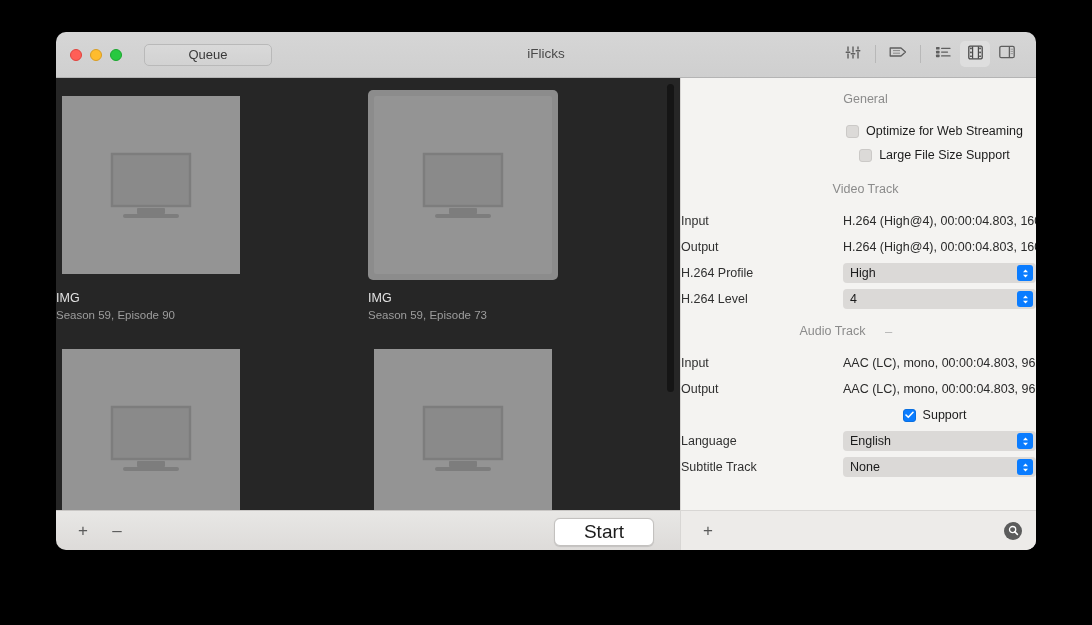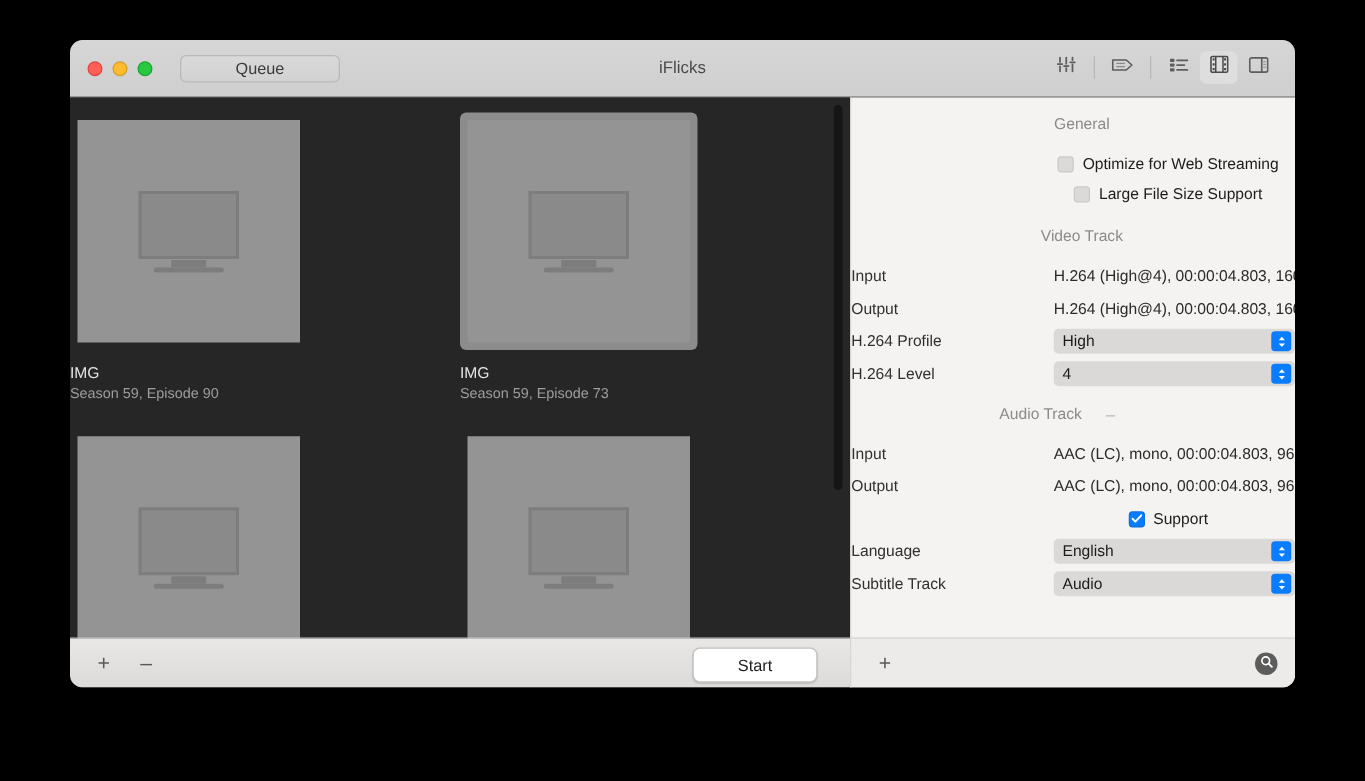--- a/index.html
+++ b/index.html
@@ -307,21 +307,21 @@
     position: absolute;
     right: 26px;
     top: 7px;
     width: 100px;
     height: 28px;
     border-radius: 6px;
     background: #ffffff;
     border: 1px solid #c3c1bf;
     box-shadow: 0 0.5px 1px rgba(0,0,0,0.12);
     color: #1c1c1c;
-    font-size: 13px;
+    font-size: 19px;
     display: flex;
     align-items: center;
     justify-content: center;
     cursor: default;
   }
   #bottom-right {
     position: absolute;
     left: 624px;
     bottom: 0;
     width: 356px;
@@ -615,21 +615,21 @@
               <path d="M4.5 1.4 L7 4.2 L2 4.2 Z" fill="#ffffff"></path>
               <path d="M4.5 9.6 L2 6.8 L7 6.8 Z" fill="#ffffff"></path>
             </svg>
           </span>
         </div>
       </div>
 
       <div class="row">
         <span class="row-label">Subtitle Track</span>
         <div class="select">
-          <span>Audio</span>
+          <span>None</span>
           <span class="stepper">
             <svg width="9" height="11" viewBox="0 0 9 11">
               <path d="M4.5 1.4 L7 4.2 L2 4.2 Z" fill="#ffffff"></path>
               <path d="M4.5 9.6 L2 6.8 L7 6.8 Z" fill="#ffffff"></path>
             </svg>
           </span>
         </div>
       </div>
 
     </div>

